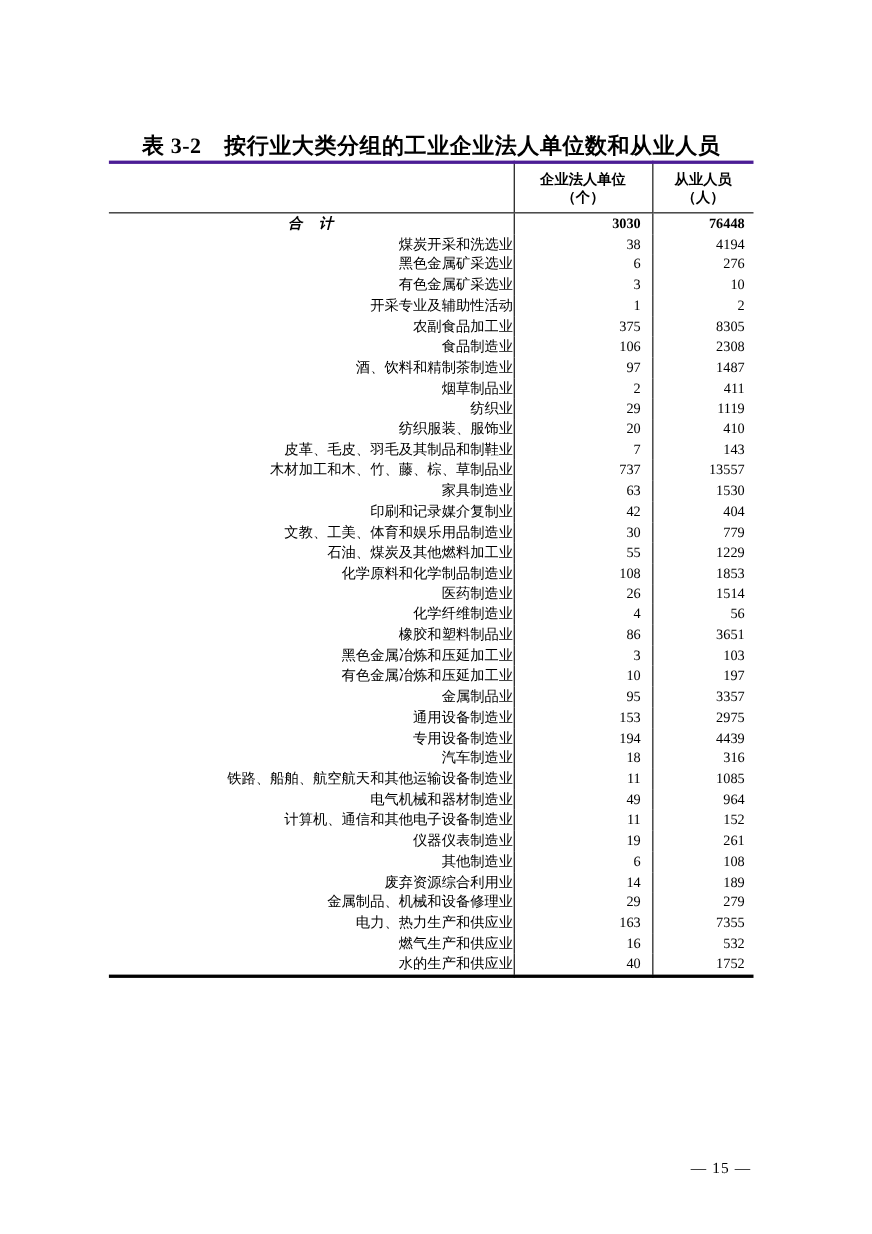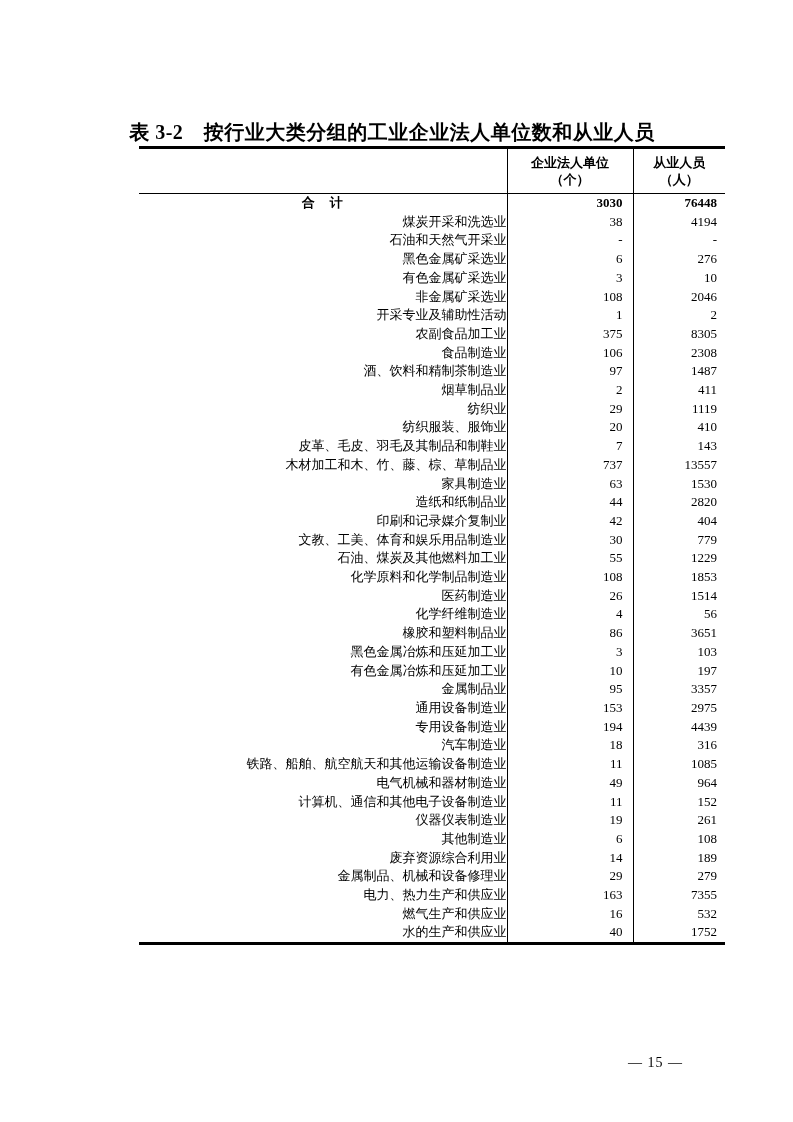--- a/index.html
+++ b/index.html
@@ -18,23 +18,22 @@
     font-weight:bold;
     letter-spacing:0.5px;
     white-space:nowrap;
   }
   table.stat-table {
     position:absolute;
     left:99px; top:146px;
     width:586px;
     border-collapse:collapse;
     table-layout:fixed;
-    border-top:3px solid #000000;
+    border-top:3px solid #4c1d95;
     border-bottom:3px solid #000;
-    margin-left:40px;
   }
   col.c-label { width:368px; }
   col.c-units { width:126px; }
   col.c-emp   { width:92px;  }
   thead th {
     height:44px;
     padding:0;
     font-size:13px;
     font-weight:bold;
     text-align:center;
@@ -50,21 +49,21 @@
     line-height:18.7px;
     white-space:nowrap;
     overflow:hidden;
     vertical-align:middle;
   }
   td.cell-label { text-align:right; padding-left:6px; }
   td.cell-num   { text-align:right; }
   td.cell-units { padding-right:10px; }
   td.cell-emp   { padding-right:8px; }
   tr.total-row td { font-weight:bold; }
-  tr.total-row td.cell-label { text-align:center; padding-left:0; letter-spacing:1px; }
+  tr.total-row td.cell-label { text-align:center; padding-left:0; letter-spacing:1px;font-style:italic; }
   .page-number {
     position:absolute;
     top:1039px; left:628px;
     font-size:14px;
     letter-spacing:1px;
     white-space:nowrap;
     margin-top:16px;
   }
 </style>
 </head>
@@ -96,40 +95,30 @@
         <td class="cell-label">合　计</td>
         <td class="cell-num cell-units">3030</td>
         <td class="cell-num cell-emp">76448</td>
       </tr>
       <tr>
         <td class="cell-label">煤炭开采和洗选业</td>
         <td class="cell-num cell-units">38</td>
         <td class="cell-num cell-emp">4194</td>
       </tr>
       <tr>
-        <td class="cell-label">石油和天然气开采业</td>
-        <td class="cell-num cell-units">-</td>
-        <td class="cell-num cell-emp">-</td>
-      </tr>
-      <tr>
         <td class="cell-label">黑色金属矿采选业</td>
         <td class="cell-num cell-units">6</td>
         <td class="cell-num cell-emp">276</td>
       </tr>
       <tr>
         <td class="cell-label">有色金属矿采选业</td>
         <td class="cell-num cell-units">3</td>
         <td class="cell-num cell-emp">10</td>
       </tr>
       <tr>
-        <td class="cell-label">非金属矿采选业</td>
-        <td class="cell-num cell-units">108</td>
-        <td class="cell-num cell-emp">2046</td>
-      </tr>
-      <tr>
         <td class="cell-label">开采专业及辅助性活动</td>
         <td class="cell-num cell-units">1</td>
         <td class="cell-num cell-emp">2</td>
       </tr>
       <tr>
         <td class="cell-label">农副食品加工业</td>
         <td class="cell-num cell-units">375</td>
         <td class="cell-num cell-emp">8305</td>
       </tr>
       <tr>
@@ -166,25 +155,20 @@
         <td class="cell-label">木材加工和木、竹、藤、棕、草制品业</td>
         <td class="cell-num cell-units">737</td>
         <td class="cell-num cell-emp">13557</td>
       </tr>
       <tr>
         <td class="cell-label">家具制造业</td>
         <td class="cell-num cell-units">63</td>
         <td class="cell-num cell-emp">1530</td>
       </tr>
       <tr>
-        <td class="cell-label">造纸和纸制品业</td>
-        <td class="cell-num cell-units">44</td>
-        <td class="cell-num cell-emp">2820</td>
-      </tr>
-      <tr>
         <td class="cell-label">印刷和记录媒介复制业</td>
         <td class="cell-num cell-units">42</td>
         <td class="cell-num cell-emp">404</td>
       </tr>
       <tr>
         <td class="cell-label">文教、工美、体育和娱乐用品制造业</td>
         <td class="cell-num cell-units">30</td>
         <td class="cell-num cell-emp">779</td>
       </tr>
       <tr>

